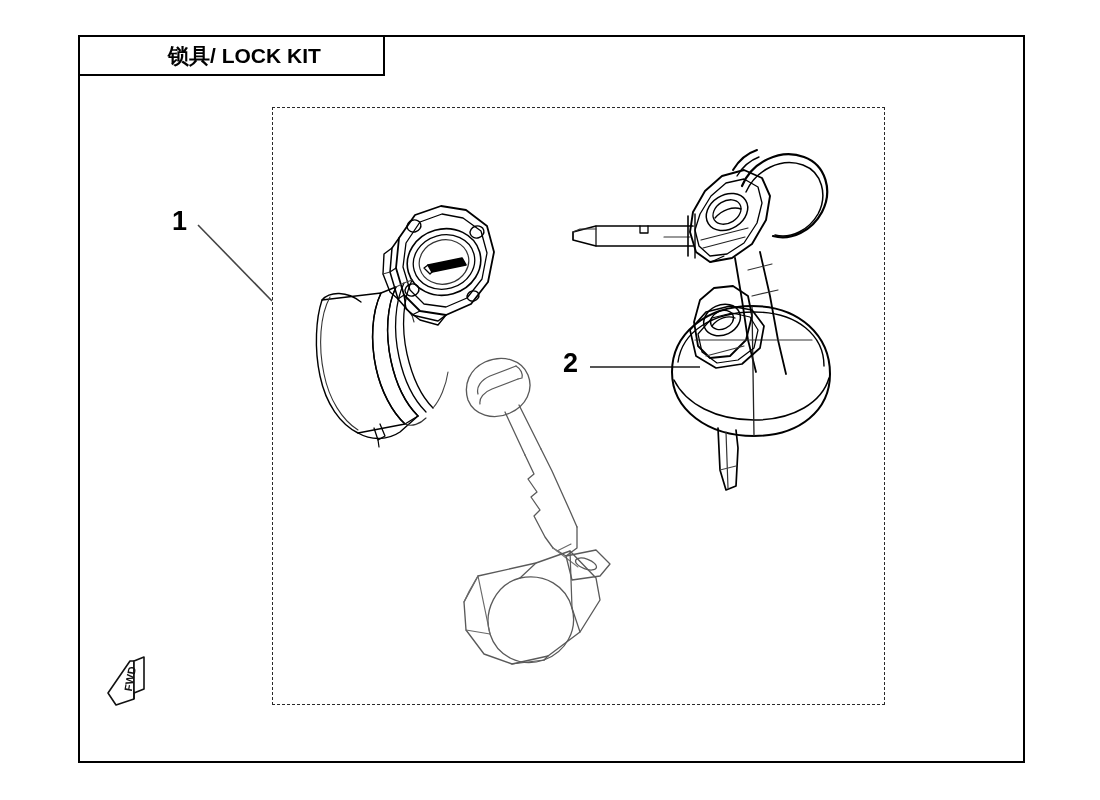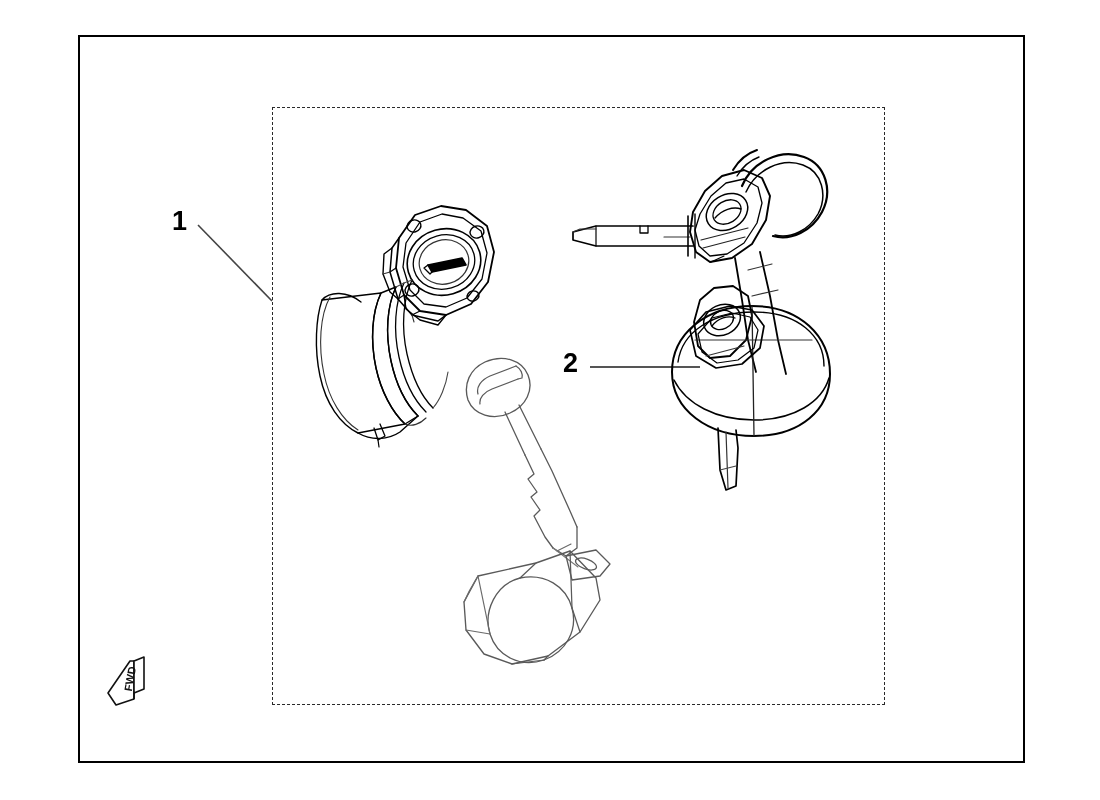--- a/index.html
+++ b/index.html
@@ -76,20 +76,23 @@
   svg { display: block; }
   .art { position: absolute; left: 0; top: 0; }
 </style>
 </head>
 <body>
 
 <div id="sheet">
 
   <div class="page-frame"></div>
 
+  <div class="title-box">
+    <span class="title-text">锁具/ LOCK KIT</span>
+  </div>
 
   <div class="dashed-region"></div>
 
   <div class="callout" id="callout-1">1</div>
   <div class="callout" id="callout-2">2</div>
 
   <svg class="art" width="1100" height="800">
     <line x1="198" y1="225" x2="272" y2="301" stroke="#444" stroke-width="1.6"></line>
     <line x1="590" y1="367" x2="700" y2="367" stroke="#555" stroke-width="1.8"></line>
   </svg>

